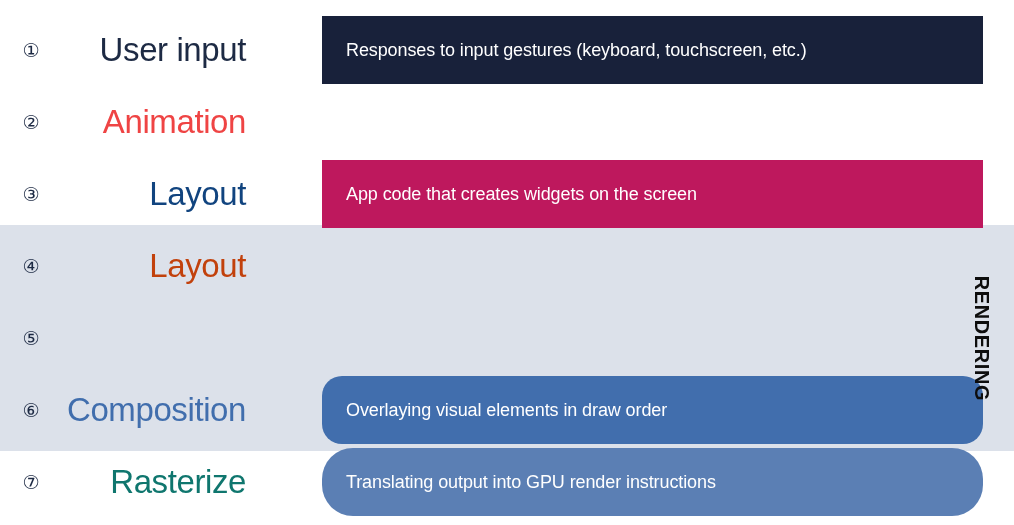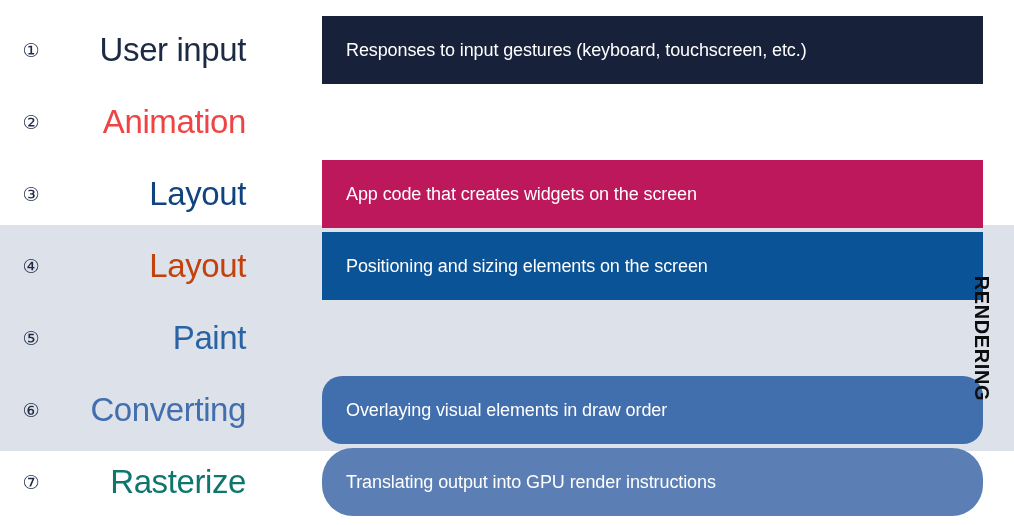--- a/index.html
+++ b/index.html
@@ -127,31 +127,29 @@
       </div>
       <div class="pipeline-row" style="top: 160px;">
         <div class="row-index">③</div>
         <div class="row-label" style="color: rgb(17, 68, 127);">Layout</div>
         <div class="row-bar" style="background: #be185d;">App code that creates widgets on the screen</div>
         <div class="row-tail"></div>
       </div>
       <div class="pipeline-row" style="top: 232px;">
         <div class="row-index">④</div>
         <div class="row-label" style="color: #c2410c;">Layout</div>
-        <div class="row-bar" style="background: rgb(11, 83, 151);">Positioning and sizing elements on the screen</div>
         <div class="row-tail"></div>
       </div>
       <div class="pipeline-row" style="top: 304px;">
         <div class="row-index">⑤</div>
-        <div class="row-label" style="color: rgb(42, 99, 164);">Paint</div>
         <div class="row-tail"></div>
       </div>
       <div class="pipeline-row" style="top: 376px;">
         <div class="row-index">⑥</div>
-        <div class="row-label" style="color: rgb(65, 110, 173);">Converting</div>
+        <div class="row-label" style="color: rgb(65, 110, 173);">Composition</div>
         <div class="row-bar" style="background: rgb(65, 110, 173); border-radius: 20px;">Overlaying visual elements in draw order</div>
         <div class="row-tail"></div>
       </div>
       <div class="pipeline-row" style="top: 448px;">
         <div class="row-index">⑦</div>
         <div class="row-label" style="color: #0f766e;">Rasterize</div>
         <div class="row-bar" style="background: rgb(91, 127, 180); border-radius: 31px;">Translating output into GPU render instructions</div>
         <div class="row-tail"></div>
       </div>
     </div>

